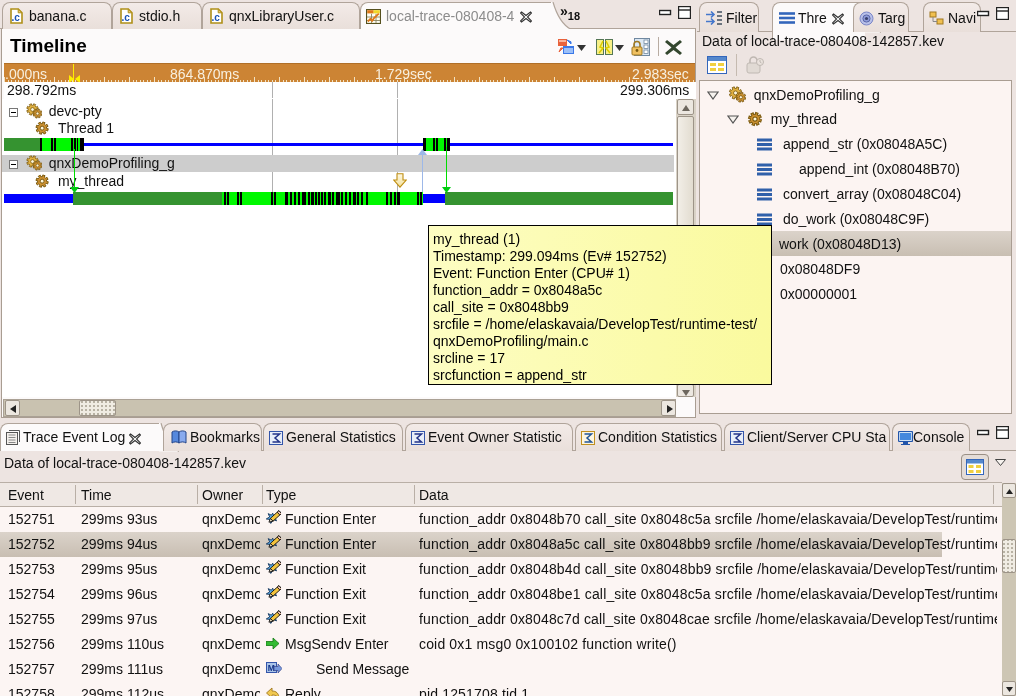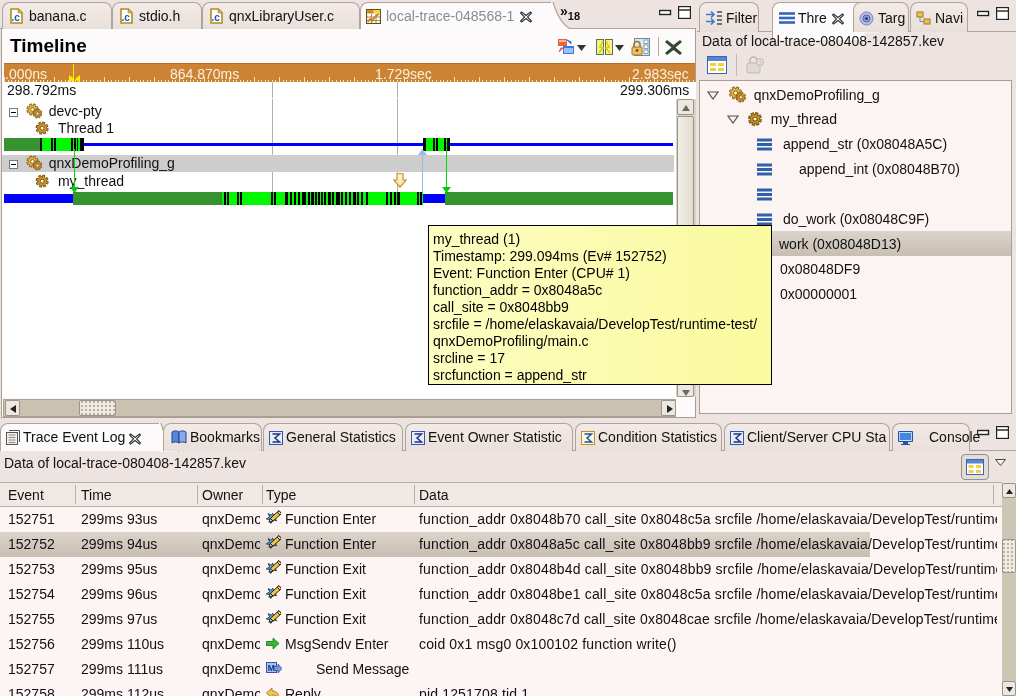--- a/index.html
+++ b/index.html
@@ -68,21 +68,21 @@
     <svg class="abs" style="left:5px;top:6px;" width="15" height="15" viewBox="0 0 15 15">
           <rect x="0.5" y="0.5" width="14" height="14" fill="#fffef4" stroke="#55501e" stroke-width="1.2"></rect>
           <rect x="1.2" y="1.2" width="6.5" height="3.2" fill="#e07818"></rect>
           <rect x="7.5" y="1.2" width="6.3" height="3.2" fill="#f2d828"></rect>
           <line x1="1" y1="8" x2="14" y2="8" stroke="#8a8560" stroke-width="0.9"></line>
           <line x1="1" y1="11.5" x2="14" y2="11.5" stroke="#8a8560" stroke-width="0.9"></line>
           <line x1="5.5" y1="4.8" x2="5.5" y2="14" stroke="#8a8560" stroke-width="0.9"></line>
           <line x1="10" y1="4.8" x2="10" y2="14" stroke="#8a8560" stroke-width="0.9"></line>
           <path d="M1.8 12.5 L4.5 9.8 L6.2 11.8 L8 9.2 L12.8 4.6" stroke="#e07818" stroke-width="1.8" fill="none"></path>
         </svg>
-    <span class="lbl" style="left:25px;color:#8c8c8c;">local-trace-048568-1</span>
+    <span class="lbl" style="left:25px;color:#8c8c8c;">local-trace-080408-4</span>
     <svg class="curve" style="right:-19px;" width="20" height="28" viewBox="0 0 20 28">
           <path d="M0 0 L2 0 C6 14 12 23 20 27.4 L0 27.4 Z" fill="#fcfafa"></path>
           <path d="M2 0 C6 14 12 23 20 27.4" fill="none" stroke="#b0a49a" stroke-width="1.2"></path>
         </svg>
     <svg class="abs" style="left:159px;top:8px;" width="12" height="12" viewBox="0 0 12 12">
           <path d="M1.5 1 L6 4.5 L10.5 1 L11.5 2 L7.5 6 L11.5 10 L10.5 11 L6 7.5 L1.5 11 L0.5 10 L4.5 6 L0.5 2 Z" fill="#ffffff" stroke="#333" stroke-width="1.1"></path>
         </svg>
   </div>
   <span class="abs nw" style="left:560px;top:3px;font-weight:bold;">»<span style="font-size:11px;position:relative;top:4px;">18</span></span>
   <svg class="abs" style="left:659px;top:8px;" width="13" height="10" viewBox="0 0 13 10">
@@ -560,21 +560,21 @@
         </svg>
   </div>
   <div class="tab" style="left:156px;width:56px;height:30px;">
     <svg class="abs" style="left:5px;top:8px;" width="15" height="15" viewBox="0 0 15 15">
           <circle cx="7.5" cy="7.5" r="6.5" fill="#b8c0e8" stroke="#7a86c8"></circle>
           <circle cx="7.5" cy="7.5" r="3.6" fill="#8f9cd8" stroke="#5a66a8"></circle>
           <circle cx="7.5" cy="7.5" r="1.6" fill="#38406e"></circle>
         </svg>
     <span class="lbl" style="left:24px;top:7px;">Targ</span>
   </div>
-  <div class="tab" style="left:213px;width:58px;height:30px;">
+  <div class="tab" style="left:226px;width:58px;height:30px;">
     <svg class="abs" style="left:5px;top:8px;" width="16" height="14" viewBox="0 0 16 14">
           <rect x="1" y="1" width="6" height="5" fill="#f0c050" stroke="#a07820"></rect>
           <rect x="8" y="8" width="6" height="5" fill="#f0c050" stroke="#a07820"></rect>
           <path d="M4 6 L4 10.5 L8 10.5" stroke="#888" fill="none"></path>
         </svg>
     <span class="lbl" style="left:24px;top:7px;">Navi</span>
   </div>
   <svg class="abs" style="left:280px;top:9px;" width="13" height="10" viewBox="0 0 13 10">
         <rect x="0.5" y="2.5" width="11" height="4" fill="#fff" stroke="#222" stroke-width="1.4"></rect>
       </svg>
@@ -635,20 +635,21 @@
             <line x1="0" y1="11" x2="15" y2="11" stroke="#3060aa" stroke-width="3"></line>
           </svg>
       <span style="margin-left:23px;">append_int (0x08048B70)</span>
     </div>
     <div class="abs nw" style="left:57px;top:105px;">
       <svg style="display:inline-block;vertical-align:-2px;" width="15" height="13" viewBox="0 0 15 13">
             <line x1="0" y1="2" x2="15" y2="2" stroke="#3060aa" stroke-width="3"></line>
             <line x1="0" y1="6.5" x2="15" y2="6.5" stroke="#3060aa" stroke-width="3"></line>
             <line x1="0" y1="11" x2="15" y2="11" stroke="#3060aa" stroke-width="3"></line>
           </svg>
+      <span style="margin-left:7px;">convert_array (0x08048C04)</span>
     </div>
     <div class="abs nw" style="left:57px;top:130px;">
       <svg style="display:inline-block;vertical-align:-2px;" width="15" height="13" viewBox="0 0 15 13">
             <line x1="0" y1="2" x2="15" y2="2" stroke="#3060aa" stroke-width="3"></line>
             <line x1="0" y1="6.5" x2="15" y2="6.5" stroke="#3060aa" stroke-width="3"></line>
             <line x1="0" y1="11" x2="15" y2="11" stroke="#3060aa" stroke-width="3"></line>
           </svg>
       <span style="margin-left:7px;">do_work (0x08048C9F)</span>
     </div>
     <div class="abs" style="left:0;top:150px;width:313px;height:25px;background:linear-gradient(#dbd3ca,#c8beb2);"></div>
@@ -732,21 +733,21 @@
         </svg>
     <span class="lbl" style="left:22px;">Client/Server CPU Sta</span>
   </div>
   <div class="tab" style="left:892px;width:78px;height:28px;top:3px;">
     <svg class="abs" style="left:5px;top:7px;" width="15" height="14" viewBox="0 0 15 14">
           <rect x="0.5" y="0.5" width="14" height="10" rx="1" fill="#cfe2f4" stroke="#2255aa" stroke-width="1.2"></rect>
           <rect x="2" y="2" width="11" height="7" fill="#4488dd"></rect>
           <rect x="5" y="11" width="5" height="2" fill="#2255aa"></rect>
           <rect x="3" y="13" width="9" height="1" fill="#2255aa"></rect>
         </svg>
-    <span class="lbl" style="left:36px;">Console</span>
+    <span class="lbl" style="left:20px;">Console</span>
   </div>
   <svg class="abs" style="left:977px;top:8px;" width="13" height="10" viewBox="0 0 13 10">
         <rect x="0.5" y="2.5" width="11" height="4" fill="#fff" stroke="#222" stroke-width="1.4"></rect>
       </svg>
   <svg class="abs" style="left:996px;top:6px;" width="13" height="13" viewBox="0 0 13 13">
         <rect x="0.5" y="0.5" width="12" height="12" fill="#fff" stroke="#222" stroke-width="1.4"></rect>
         <rect x="0.5" y="0.5" width="12" height="3.5" fill="#fff" stroke="#222" stroke-width="1.4"></rect>
       </svg>
 
   <span class="abs nw" style="left:4px;top:35px;">Data of local-trace-080408-142857.kev</span>
@@ -781,21 +782,21 @@
     <div class="abs" style="left:0;top:0px;width:1002px;height:25px;">
       <span class="abs nw" style="left:8px;top:4px;">152751</span>
       <span class="abs nw" style="left:81px;top:4px;">299ms 93us</span>
       <div class="abs nw" style="left:202px;top:4px;width:58px;overflow:hidden;">qnxDemo</div>
       <svg class="abs" style="left:265px;top:3px;" width="16" height="16" viewBox="0 0 15 15">
             <use href="#func_i"></use>
           </svg>
       <span class="abs nw" style="left:285px;top:4px;">Function Enter</span>
       <div class="abs nw" style="left:419px;top:4px;width:578px;overflow:hidden;letter-spacing:0.16px;">function_addr 0x8048b70 call_site 0x8048c5a srcfile /home/elaskavaia/DevelopTest/runtime-test/qnxDemoProfiling/main.c</div>
     </div>
-    <div class="abs" style="left:0;top:25px;width:870px;height:25px;background:linear-gradient(#dbd3ca,#c8beb2);">
+    <div class="abs" style="left:0;top:25px;width:942px;height:25px;background:linear-gradient(#dbd3ca,#c8beb2);">
       <span class="abs nw" style="left:8px;top:4px;">152752</span>
       <span class="abs nw" style="left:81px;top:4px;">299ms 94us</span>
       <div class="abs nw" style="left:202px;top:4px;width:58px;overflow:hidden;">qnxDemo</div>
       <svg class="abs" style="left:265px;top:3px;" width="16" height="16" viewBox="0 0 15 15">
             <use href="#func_i"></use>
           </svg>
       <span class="abs nw" style="left:285px;top:4px;">Function Enter</span>
       <div class="abs nw" style="left:419px;top:4px;width:578px;overflow:hidden;letter-spacing:0.16px;">function_addr 0x8048a5c call_site 0x8048bb9 srcfile /home/elaskavaia/DevelopTest/runtime-test/qnxDemoProfiling/main.c</div>
     </div>
     <div class="abs" style="left:0;top:50px;width:1002px;height:25px;">

